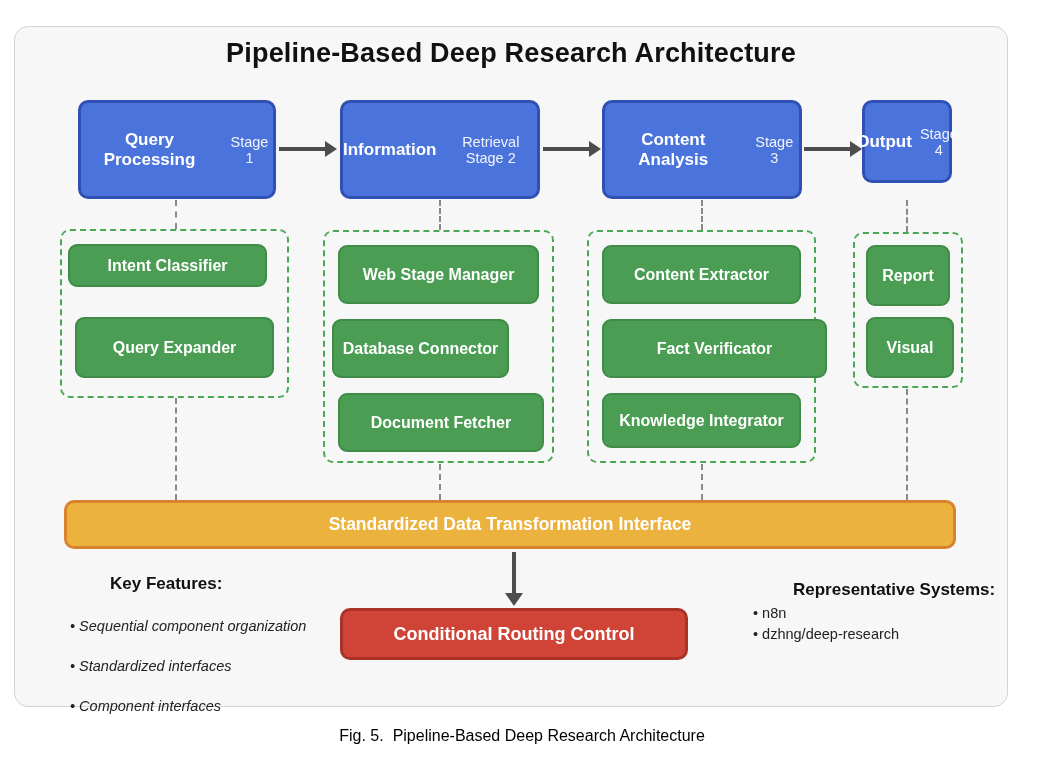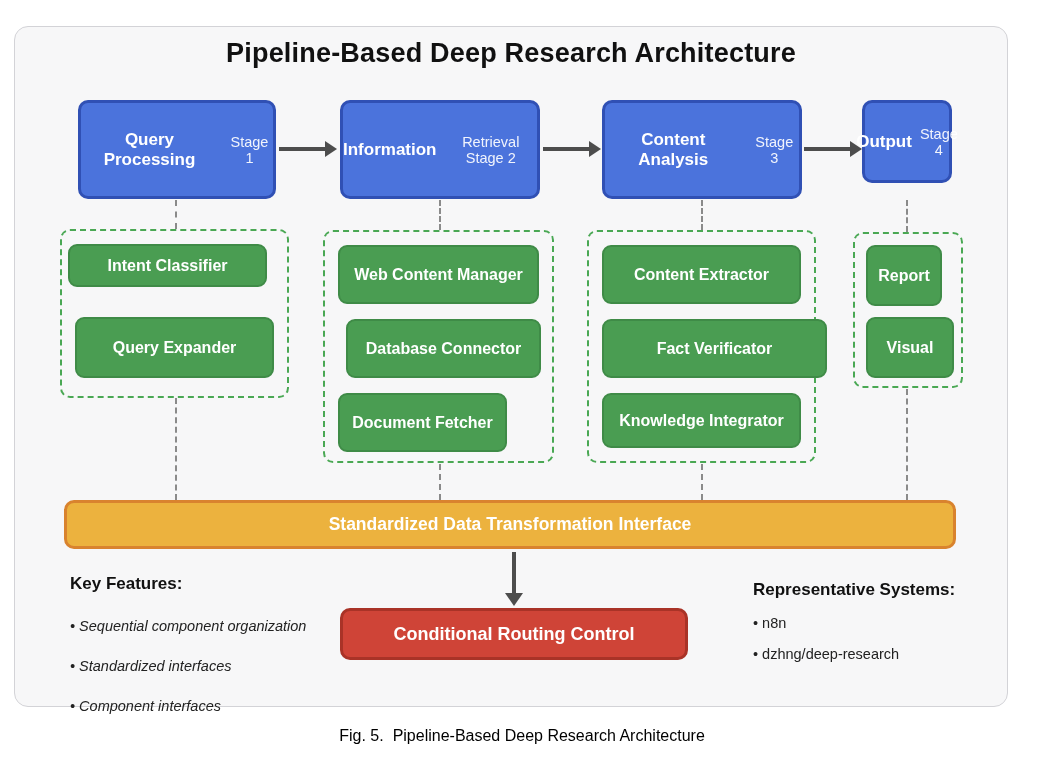--- a/index.html
+++ b/index.html
@@ -39,25 +39,25 @@
   .down-line { position:absolute; left:512px; top:552px; width:4px; height:42px; background:#4d4d4d; }
   .down-head { position:absolute; left:505px; top:593px; width:0; height:0;
     border-left:9px solid transparent; border-right:9px solid transparent; border-top:13px solid #4d4d4d; }
 
   .routebox { position:absolute; left:340px; top:608px; width:348px; height:52px;
     background:#cf4437; border:3px solid #a93327; border-radius:10px;
     display:flex; align-items:center; justify-content:center;
     color:#fff; font-weight:bold; font-size:18px; }
 
   .sidelist { position:absolute; color:#1a1a1a; }
-  .sidelist .sl-head { font-size:17px; font-weight:bold; color:#111; }
+  .sidelist .sl-head { font-size:17px; font-weight:bold; color:#111;margin-left:40px; }
   .sidelist .sl-item { font-size:14.5px; color:#222; }
   .sidelist .sl-item::before { content:'• '; }
   #key-features .sl-item { margin-top:24px;font-style:italic; }
-  #rep-systems .sl-item { margin-top:15px; }
+  #rep-systems .sl-item { margin-top:5px; }
   #key-features { left:70px; top:574px; }
   #rep-systems { left:753px; top:580px; }
 
   .caption { position:absolute; left:0; top:727px; width:1044px; text-align:center;
     font-size:16px; color:#000; }
   .caption .cap-label { margin-right:9px; }
 </style>
 </head>
 <body>
 
@@ -98,29 +98,29 @@
   <div class="vdash" style="left:906px;top:389px;height:111px"></div>
 
   <div class="group" style="left:60px;top:229px;width:229px;height:169px"></div>
   <div class="group" style="left:323px;top:230px;width:231px;height:233px"></div>
   <div class="group" style="left:587px;top:230px;width:229px;height:233px"></div>
   <div class="group" style="left:853px;top:232px;width:110px;height:156px"></div>
 
   <div class="comp" style="left:68px;top:244px;width:199px;height:43px">Intent Classifier</div>
   <div class="comp" style="left:75px;top:317px;width:199px;height:61px">Query Expander</div>
 
-  <div class="comp" style="left:338px;top:245px;width:201px;height:59px">Web Content Manager</div>
-  <div class="comp" style="left:346px;top:319px;width:195px;height:59px">Database Connector</div>
-  <div class="comp" style="left:338px;top:393px;width:169px;height:59px">Document Fetcher</div>
+  <div class="comp" style="left:338px;top:245px;width:201px;height:59px">Web Stage Manager</div>
+  <div class="comp" style="left:332px;top:319px;width:177px;height:59px">Database Connector</div>
+  <div class="comp" style="left:338px;top:393px;width:206px;height:59px">Document Fetcher</div>
 
   <div class="comp" style="left:602px;top:245px;width:199px;height:59px">Content Extractor</div>
   <div class="comp" style="left:602px;top:319px;width:225px;height:59px">Fact Verificator</div>
   <div class="comp" style="left:602px;top:393px;width:199px;height:55px">Knowledge Integrator</div>
 
-  <div class="comp" style="left:866px;top:245px;width:76px;height:61px">Report</div>
+  <div class="comp" style="left:866px;top:245px;width:84px;height:61px">Report</div>
   <div class="comp" style="left:866px;top:317px;width:88px;height:61px">Visual</div>
 
   <div class="ifacebar">Standardized Data Transformation Interface</div>
 
   <div class="down-line"></div>
   <div class="down-head"></div>
 
   <div class="routebox">Conditional Routing Control</div>
 
   <div class="sidelist" id="key-features">

